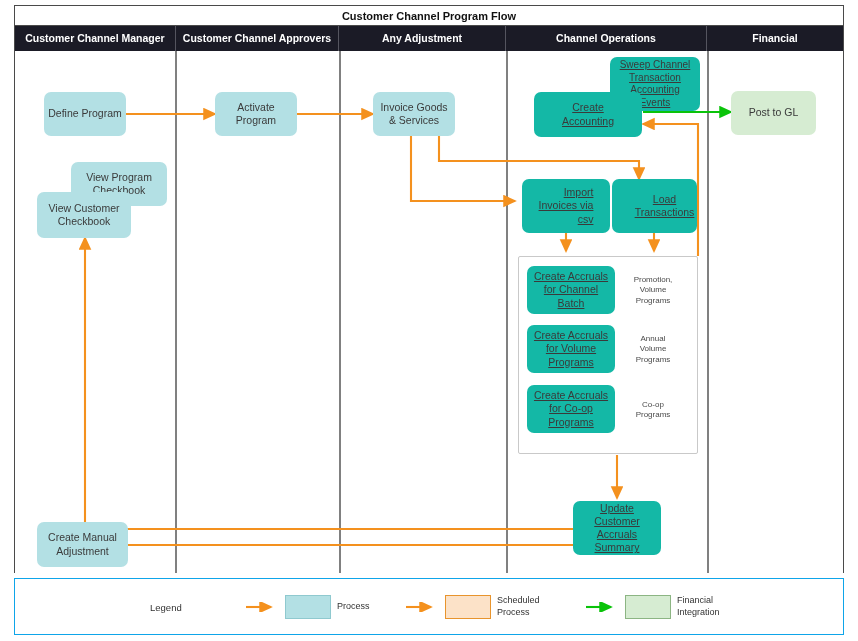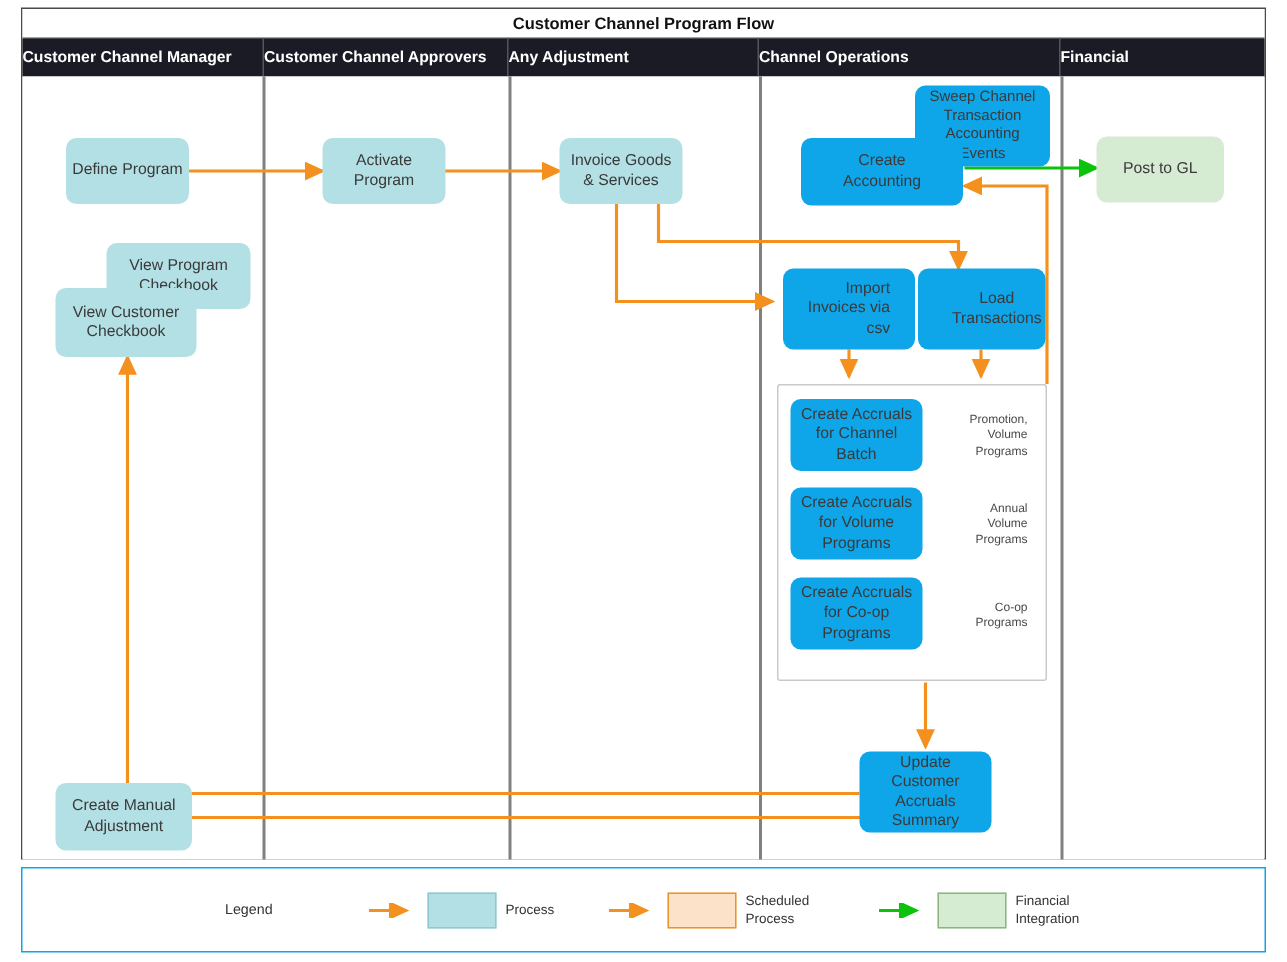--- a/index.html
+++ b/index.html
@@ -43,21 +43,21 @@
   #lane-header {
     position: absolute;
     left: 0; top: 20px;
     width: 828px; height: 25px;
     background: #1b1b26;
     display: flex;
   }
   .lane-head {
     height: 37px;
     line-height: 25px;
-    text-align: left;
+    text-align: center;
     font-size: 10.5px;
     font-weight: bold;
     color: #ffffff;
     border-right: 1px solid #55555f;
     overflow: hidden;
     white-space: nowrap;
   }
   .lane-head:last-child { border-right: none; }
 
   
@@ -83,36 +83,36 @@
     align-items: center;
     justify-content: center;
     text-align: center;
     font-size: 10.5px;
     color: #3a3a3a;
     line-height: 1.25;
     padding: 2px 4px;
     z-index: 6;
   }
   .node.process        { background: #b3e0e4; }
-  .node.scheduled      { background: #0ea5e9; }
+  .node.scheduled      { background: #14b8a6; text-decoration: underline; }
   .node.financial      { background: #d6ecd2; }
 
   
   #accrual-group {
     position: absolute;
     border: 1px solid #c9c9c9;
     background: rgba(255,255,255,0);
     border-radius: 2px;
     z-index: 3;
   }
   .side-note {
     position: absolute;
     font-size: 8px;
     color: #4a4a4a;
-    text-align: right;
+    text-align: center;
     line-height: 1.3;
     z-index: 6;
   }
 
   
   #connectors {
     position: absolute;
     left: 0; top: 0;
     width: 828px; height: 522px;
     z-index: 4;

